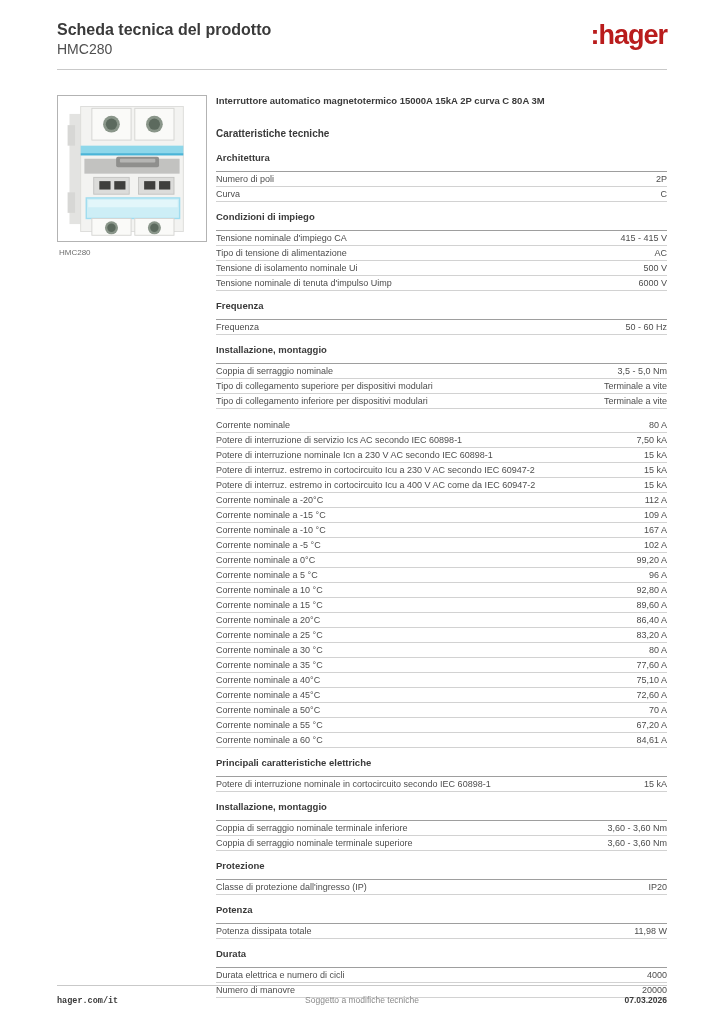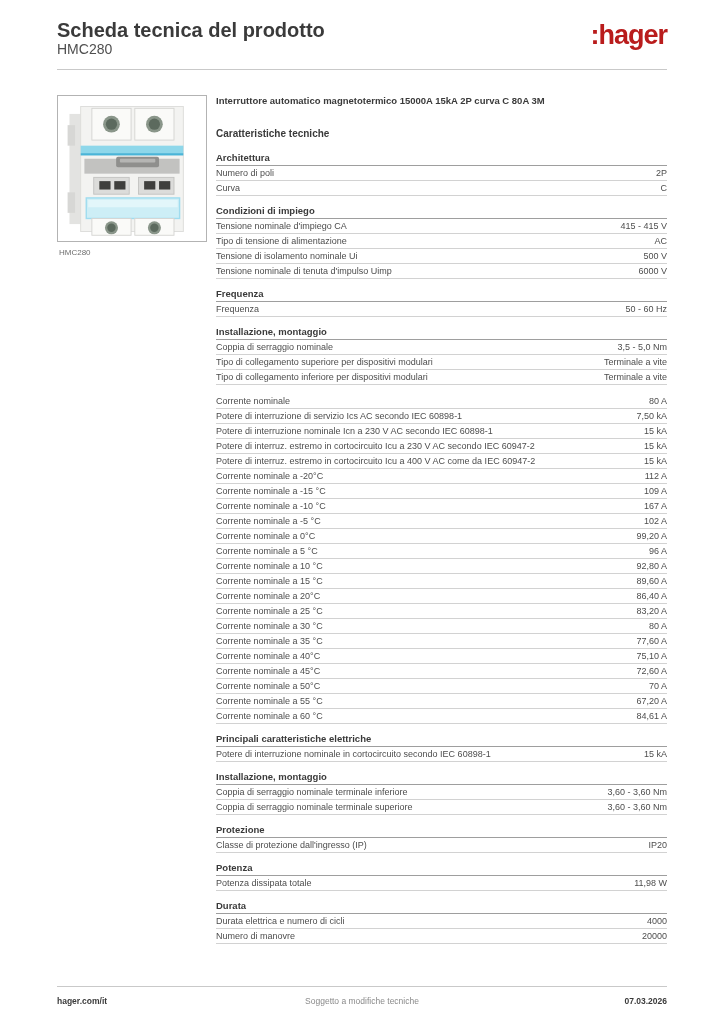--- a/index.html
+++ b/index.html
@@ -8,21 +8,21 @@
     width: 724px; height: 1024px;
     font-family: "Liberation Sans", "DejaVu Sans", sans-serif;
     color: #3c3c3c;
     position: relative;
     overflow: hidden;
   }
   .page { position: absolute; inset: 0; padding: 20px 57px 0 57px; }
 
   
   .header { display: flex; justify-content: space-between; align-items: flex-start; }
-  .header-titles .doc-title { font-size: 20px; font-weight: bold; color: #3a3a3a; line-height: 20px; }
+  .header-titles .doc-title { font-size: 16px; font-weight: bold; color: #3a3a3a; line-height: 20px; }
   .header-titles .doc-subtitle { font-size: 14px; font-weight: normal; color: #4f4f4f; line-height: 18px; }
   .logo { font-size: 27px; font-weight: bold; color: #1495d2; letter-spacing: -1px; line-height: 30px; }
   .header-divider { border: none; border-top: 1px solid #c9c9c9; margin-top: 11px; }
 
   
   .main { display: flex; margin-top: 25px; }
   .left-col { width: 150px; flex: 0 0 150px; }
   .image-box {
     width: 150px; height: 147px;
     border: 1px solid #b3b3b3;
@@ -32,39 +32,39 @@
   .image-caption { font-size: 8px; color: #6e6e6e; margin-top: 6px; padding-left: 2px; }
 
   .right-col { flex: 1; margin-left: 9px; min-width: 0; }
   .product-title { font-size: 9.5px; font-weight: bold; color: #3a3a3a; line-height: 12px; }
   .specs-heading { font-size: 10px; font-weight: bold; color: #3a3a3a; margin-top: 21px; }
 
   .section { margin-top: 9px; }
   .section:first-of-type { margin-top: 13px; }
   .section-title {
     font-size: 9.5px; font-weight: bold; color: #3a3a3a;
-    padding-bottom: 2px; border-bottom: 1px solid #9e9e9e;
+    padding-bottom: 8px; border-bottom: 1px solid #9e9e9e;
   }
   .spec-row {
     display: flex; justify-content: space-between; align-items: baseline;
     font-size: 9px; color: #4d4d4d;
     padding: 2px 0 2px 0;
     border-bottom: 1px solid #d2d2d2;
     line-height: 10px;
   }
   .spec-label { white-space: nowrap; overflow: hidden; }
   .spec-value { white-space: nowrap; text-align: right; padding-left: 8px; }
 
   
   .footer {
     position: absolute; left: 57px; right: 57px; bottom: 18px;
   }
   .footer-divider { border: none; border-top: 1px solid #c9c9c9; margin-bottom: 9px; }
   .footer-row { display: flex; justify-content: space-between; align-items: baseline; font-size: 8.5px; }
-  .footer-left { font-weight: bold; color: #3a3a3a; }
+  .footer-left { font-weight: bold; color: #3a3a3a; font-family: Liberation Mono, monospace; }
   .footer-center { color: #8a8a8a; position: absolute; left: 50%; transform: translateX(-50%); }
   .footer-right { font-weight: bold; color: #3a3a3a; }
 </style>
 </head>
 <body>
 
 <div class="page">
 
   <div class="header">
     <div class="header-titles">

